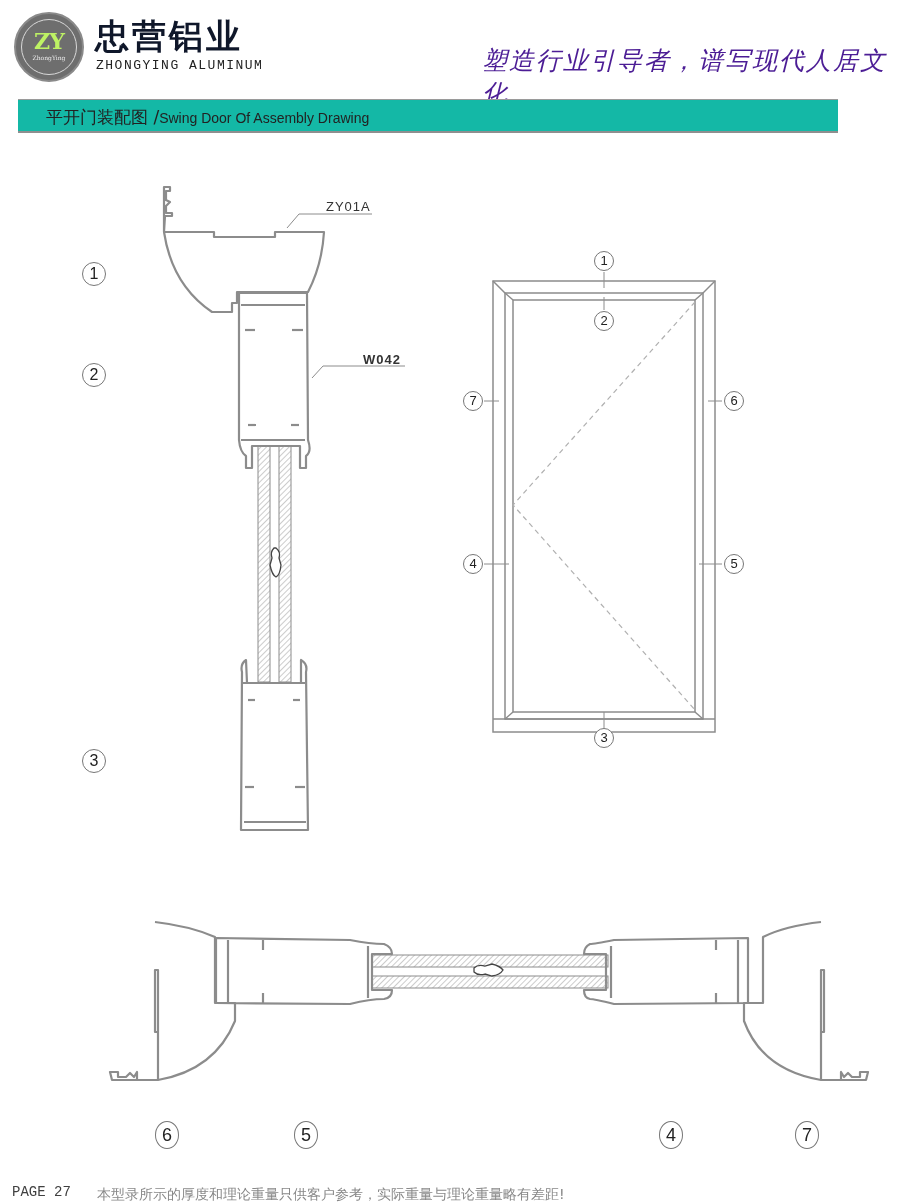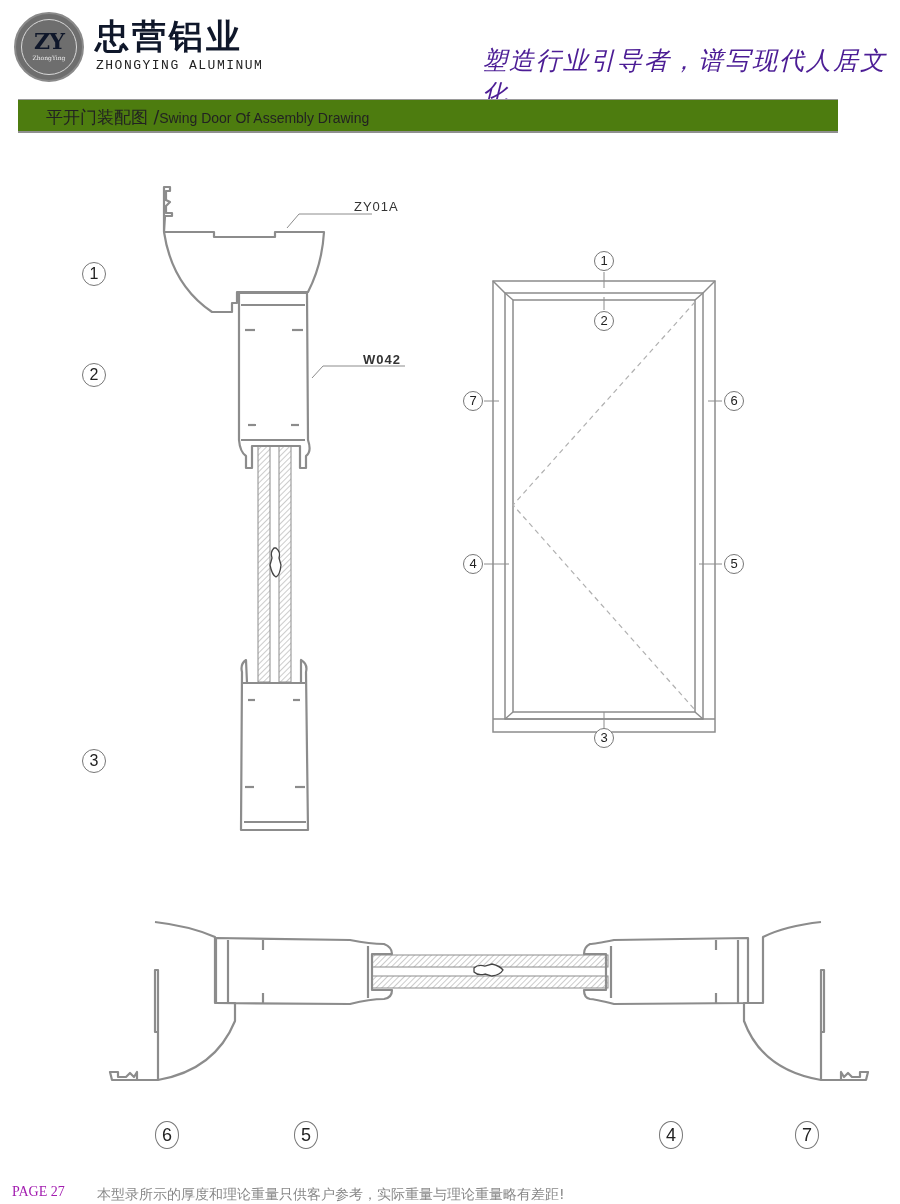--- a/index.html
+++ b/index.html
@@ -1,32 +1,32 @@
 <!DOCTYPE html>
 <html><head>
 <meta charset="utf-8">
 <style>
   html, body { margin:0; padding:0; background:#ffffff; }
   body { width:900px; height:1204px; position:relative; overflow:hidden; font-family:"DejaVu Sans", sans-serif; }
   .abs { position:absolute; }
   .logo-circle { left:14px; top:12px; width:70px; height:70px; border-radius:50%; background:#6e6e6e; border:2px solid #8a8a8a; box-sizing:border-box; }
   .logo-inner { position:absolute; left:5px; top:5px; width:56px; height:56px; border-radius:50%; border:1.5px solid #d9d9d9; box-sizing:border-box; }
-  .logo-zy { position:absolute; left:0; right:0; top:14px; text-align:center; color:#0f172a; font-family:"DejaVu Serif", serif; font-weight:bold; font-size:22px; letter-spacing:-1px; }
+  .logo-zy { position:absolute; left:0; right:0; top:14px; text-align:center; color:#bef264; font-family:"DejaVu Serif", serif; font-weight:bold; font-size:22px; letter-spacing:-1px; }
   .logo-sub { position:absolute; left:0; right:0; top:40px; text-align:center; color:#eee; font-family:"DejaVu Serif", serif; font-size:6px; }
   .brand-cn { left:95px; top:14px; font-family:"DejaVu Sans", sans-serif; font-weight:bold; font-size:34px; color:#0f172a; letter-spacing:3px; }
   .brand-en { left:96px; top:58px; font-family:Liberation Mono, monospace; font-size:13px; color:#222; letter-spacing:1.5px; }
   .slogan { left:482px; top:44px; font-family:"DejaVu Serif", serif; font-style:italic; font-size:25px; color:#4c1d95; letter-spacing:2px; }
-  .title-bar { left:18px; top:99px; width:820px; height:34px; background:#4d7c0f; border-top:1px solid #9a9a9a; border-bottom:2px solid #8f8f8f; box-sizing:border-box; }
+  .title-bar { left:18px; top:99px; width:820px; height:34px; background:#14b8a6; border-top:1px solid #9a9a9a; border-bottom:2px solid #8f8f8f; box-sizing:border-box; }
   .title-cn { position:absolute; left:28px; top:6px; font-size:17px; color:#222; }
   .title-en { font-family:"Liberation Sans", sans-serif; font-size:14px; color:#222; }
   .callout { width:24px; height:24px; border-radius:50%; border:1.2px solid #777; box-sizing:border-box; text-align:center; line-height:22px; font-family:"Liberation Sans", sans-serif; font-size:16px; color:#222; background:#fff; }
   .callout.sm { width:20px; height:20px; line-height:18px; font-size:13px; }
   .callout.oval { width:24px; height:28px; border-radius:50%; line-height:26px; font-size:18px; }
   .part-label { font-family:"Liberation Sans", sans-serif; font-size:13px; color:#333; letter-spacing:1px; }
-  .footer-page { left:12px; top:1184px; font-family:Liberation Serif, serif; font-size:14px; color:#a21caf; }
+  .footer-page { left:12px; top:1184px; font-family:Liberation Mono, monospace; font-size:14px; color:#404040; }
   .footer-note { left:97px; top:1186px; font-size:14px; color:#888; }
   svg { position:absolute; left:0; top:0; }
 </style>
 </head>
 <body>
 
 <div class="abs logo-circle">
   <div class="logo-inner"></div>
   <div class="logo-zy">ZY</div>
   <div class="logo-sub">ZhongYing</div>
@@ -119,21 +119,21 @@
 
     <path d="M821,922 Q785,926 763,937 L763,1003 L744,1003 L744,1021 Q762,1070 821,1080 L866,1080 L868,1072 L860,1072 L860,1077 L852,1077 L848,1073 L844,1077 L841,1072 L841,1080 M821,1080 L821,1032 L824,1032 L824,970 L821,970 Z"></path>
   </g>
   <g>
     <rect x="372" y="955" width="236" height="12" fill="url(#hatch)" stroke="#8c8c8c" stroke-width="1"></rect>
     <rect x="372" y="976" width="236" height="12" fill="url(#hatch)" stroke="#8c8c8c" stroke-width="1"></rect>
     <path d="M474,968 Q478,964 485,966 L492,964 Q500,966 503,970 Q500,975 492,976 L485,974 Q478,976 474,972 Z" fill="#fff" stroke="#444" stroke-width="1.3"></path>
   </g>
 </svg>
 
-<div class="abs part-label" style="left:326px; top:199px;margin-left:28px;">ZY01A</div>
+<div class="abs part-label" style="left:326px; top:199px;">ZY01A</div>
 <div class="abs part-label" style="left:363px; top:352px;font-weight:bold;">W042</div>
 
 <div class="abs callout" style="left:82px; top:262px;">1</div>
 <div class="abs callout" style="left:82px; top:363px;">2</div>
 <div class="abs callout" style="left:82px; top:749px;">3</div>
 
 <div class="abs callout sm" style="left:594px; top:251px;">1</div>
 <div class="abs callout sm" style="left:594px; top:311px;">2</div>
 <div class="abs callout sm" style="left:594px; top:728px;">3</div>
 <div class="abs callout sm" style="left:463px; top:391px;">7</div>

